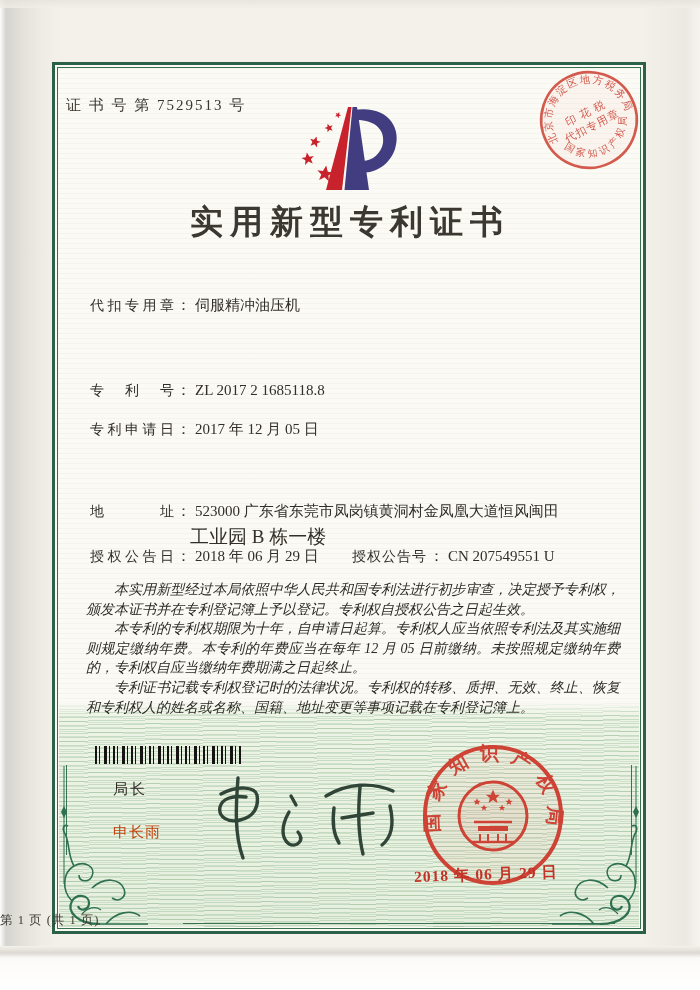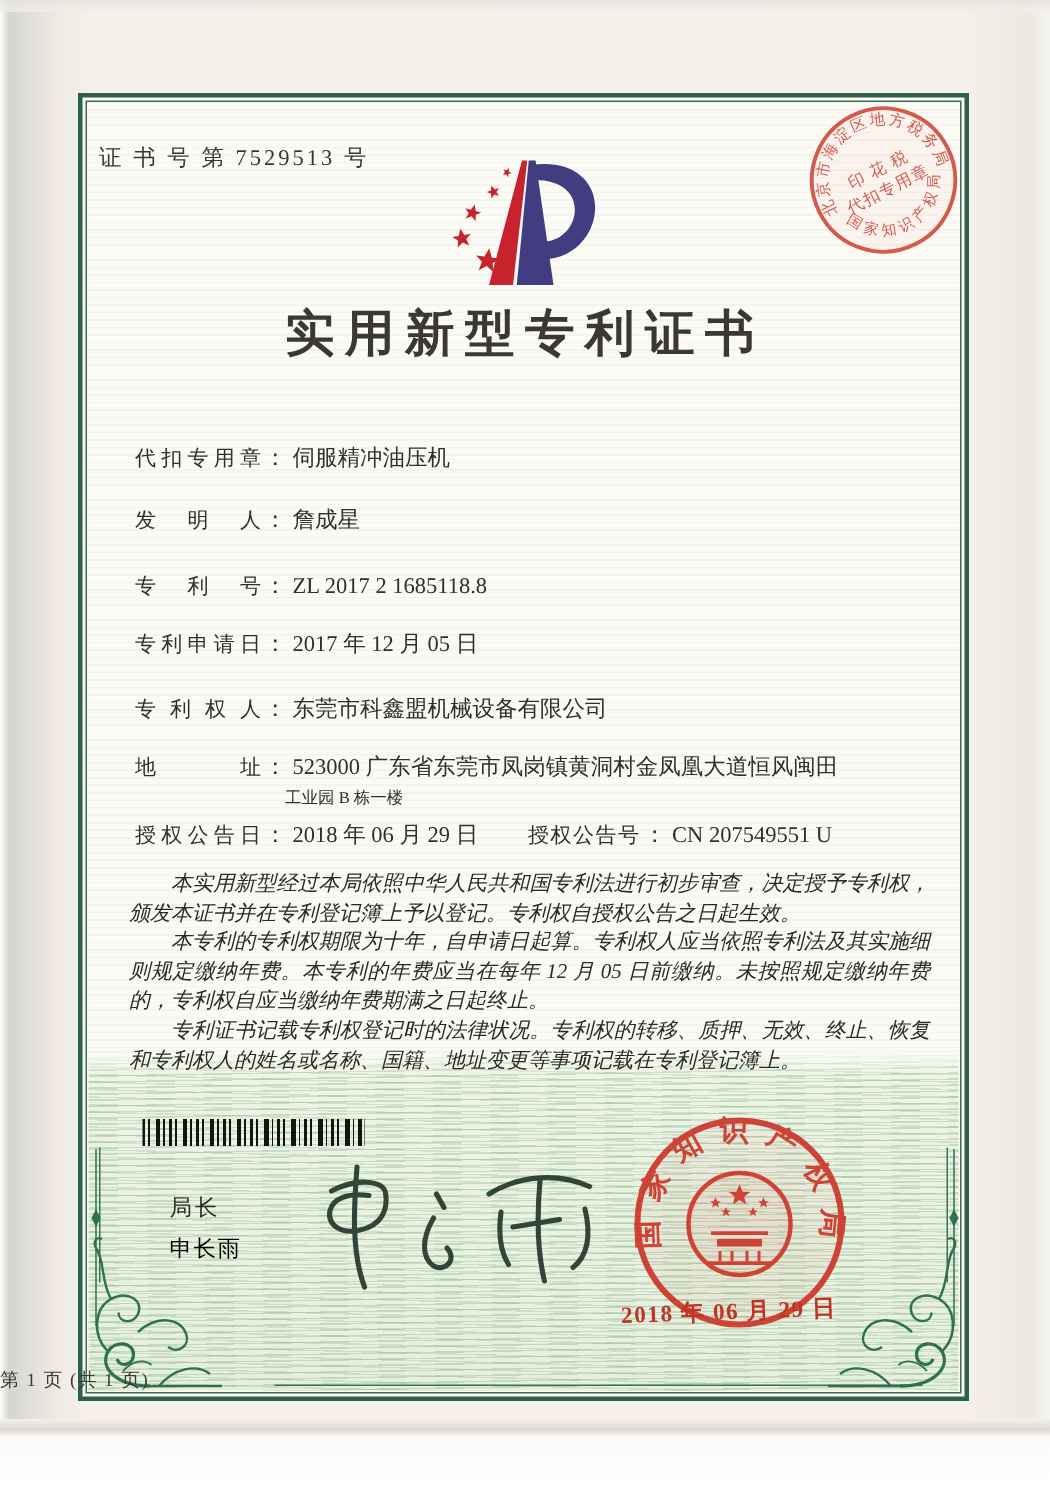--- a/index.html
+++ b/index.html
@@ -37,33 +37,33 @@
   
   .cert-no{position:absolute;left:66px;top:96px;font-size:15px;letter-spacing:2px;color:#3a372f;}
   .logo{position:absolute;left:296px;top:94px;}
   .title{position:absolute;left:0;width:100%;top:200px;text-align:center;
     font-size:33px;font-weight:600;letter-spacing:7px;color:#3b3831;}
 
   
   .row{position:absolute;left:90px;font-size:15px;white-space:nowrap;color:#322f29;}
   .row .lbl{display:inline-block;width:84px;font-size:14px;text-align:justify;text-align-last:justify;vertical-align:bottom;}
   .row .colon{display:inline-block;margin:0 4px 0 2px;}
-  .addr2{position:absolute;left:190px;top:524px;font-size:11px;color:#322f29;}
+  .addr2{position:absolute;left:190px;top:524px;font-size:19px;color:#322f29;}
   .row .lbl2{display:inline-block;font-size:14px;letter-spacing:1px;text-align:right;}
 
   
   .paras{position:absolute;left:86px;top:580px;width:534px;font-size:14px;line-height:19.6px;color:#2c2a24;}
   .paras p{margin:0;text-indent:2em;text-align:justify;font-style:italic;}
 
   
   .barcode{position:absolute;left:95px;top:746px;width:148px;height:18px;background:
     repeating-linear-gradient(90deg,#151413 0 2px,transparent 2px 4px,#151413 4px 5px,transparent 5px 9px,#151413 9px 12px,transparent 12px 14px,#151413 14px 15px,transparent 15px 18px);}
 
-  .sig-title{position:absolute;left:113px;top:796px;font-size:15px;color:#2e2b26;letter-spacing:2px;text-align:right;}
-  .sig-name{position:absolute;left:113px;top:823px;font-size:15px;color:#000000;letter-spacing:1px;}
+  .sig-title{position:absolute;left:113px;top:780px;font-size:15px;color:#2e2b26;letter-spacing:2px;text-align:right;}
+  .sig-name{position:absolute;left:113px;top:823px;font-size:15px;color:#c2410c;letter-spacing:1px;}
   .signature{position:absolute;left:193px;top:764px;}
 
   
   .office-seal{position:absolute;left:418px;top:740px;opacity:.93;}
   .seal-date{position:absolute;left:414px;top:864px;width:170px;font-size:15.5px;color:#c23326;
     letter-spacing:1px;transform:rotate(-2deg);white-space:nowrap;font-weight:600;}
   .tax-stamp{position:absolute;left:535px;top:66px;opacity:.9;}
   .ring-top-text{font-size:10px;letter-spacing:1.6px;fill:#cf4a3c;}
   .ring-bottom-text{font-size:9.5px;letter-spacing:3px;fill:#cf4a3c;}
   .stamp-center{font-size:10.5px;fill:#cf4a3c;letter-spacing:1px;}
@@ -105,31 +105,25 @@
       <path d="M0,-10 L2.9,-3.1 L9.5,-3.1 L4.2,1.2 L5.9,8.1 L0,4 L-5.9,8.1 L-4.2,1.2 L-9.5,-3.1 L-2.9,-3.1 Z" transform="translate(12,65) scale(0.66) rotate(-10)"></path>
       <path d="M0,-10 L2.9,-3.1 L9.5,-3.1 L4.2,1.2 L5.9,8.1 L0,4 L-5.9,8.1 L-4.2,1.2 L-9.5,-3.1 L-2.9,-3.1 Z" transform="translate(29,80) scale(0.85) rotate(8)"></path>
     </g>
   </svg>
 
   <div class="title">实用新型专利证书</div>
 
   <div class="row" style="top:296px">
     <span class="lbl">代扣专用章</span><span class="colon">：</span><span>伺服精冲油压机</span>
   </div>
-  <div class="row" style="top:337px">
-    <span class="lbl">发明人</span><span class="colon">：</span><span>詹成星</span>
-  </div>
   <div class="row" style="top:381px">
     <span class="lbl">专利号</span><span class="colon">：</span><span>ZL 2017 2 1685118.8</span>
   </div>
   <div class="row" style="top:420px">
     <span class="lbl">专利申请日</span><span class="colon">：</span><span>2017 年 12 月 05 日</span>
-  </div>
-  <div class="row" style="top:463px">
-    <span class="lbl">专利权人</span><span class="colon">：</span><span>东莞市科鑫盟机械设备有限公司</span>
   </div>
   <div class="row" style="top:502px">
     <span class="lbl">地址</span><span class="colon">：</span><span>523000 广东省东莞市凤岗镇黄洞村金凤凰大道恒风闽田</span>
   </div>
   <div class="addr2">工业园 B 栋一楼</div>
   <div class="row" style="top:547px">
     <span class="lbl">授权公告日</span><span class="colon">：</span><span>2018 年 06 月 29 日</span>
   </div>
   <div class="row" style="top:547px;left:352px">
     <span class="lbl2">授权公告号</span><span class="colon">：</span><span>CN 207549551 U</span>

